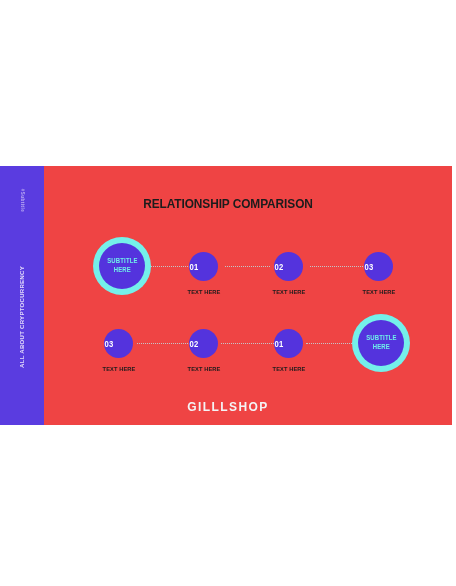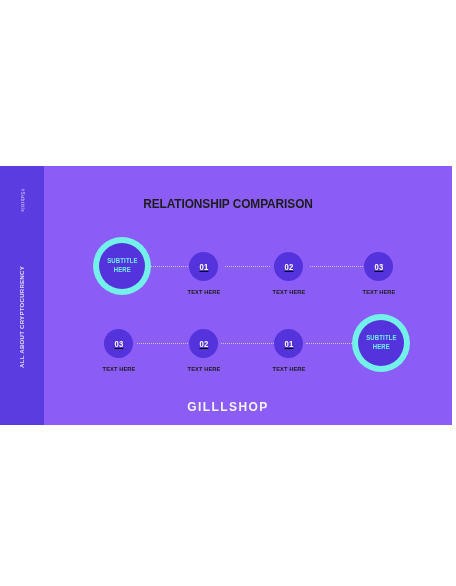--- a/index.html
+++ b/index.html
@@ -14,21 +14,21 @@
     overflow: hidden;
   }
 
   
   #slide {
     position: absolute;
     left: 0;
     top: 166px;
     width: 452px;
     height: 259px;
-    background: #8b5cf6;
+    background: #ef4444;
   }
 
   
   #sidebar {
     position: absolute;
     left: 0;
     top: 0;
     width: 44px;
     height: 259px;
     background: #5a3ce0;
@@ -95,22 +95,20 @@
   }
 
   
   .node.small .disc {
     width: 29px;
     height: 29px;
     border-radius: 50%;
     background: #5433dd;
     display: flex;
     align-items: center;
-    justify-content: center;
-    text-decoration: underline;
   }
   .node.small .num {
     color: #ffffff;
     font-size: 8.5px;
     font-weight: bold;
     letter-spacing: 0.2px;
     transform: scaleX(0.9);
   }
   .node .caption {
     margin-top: 7px;

